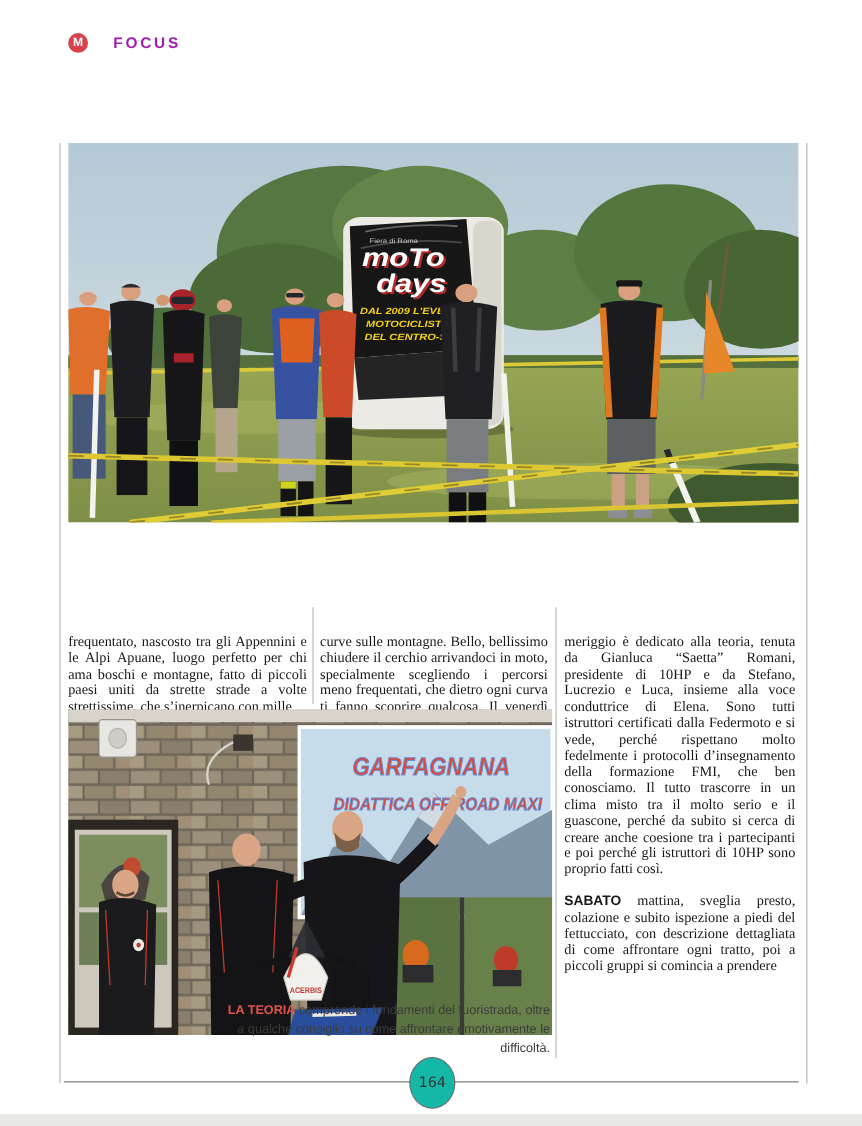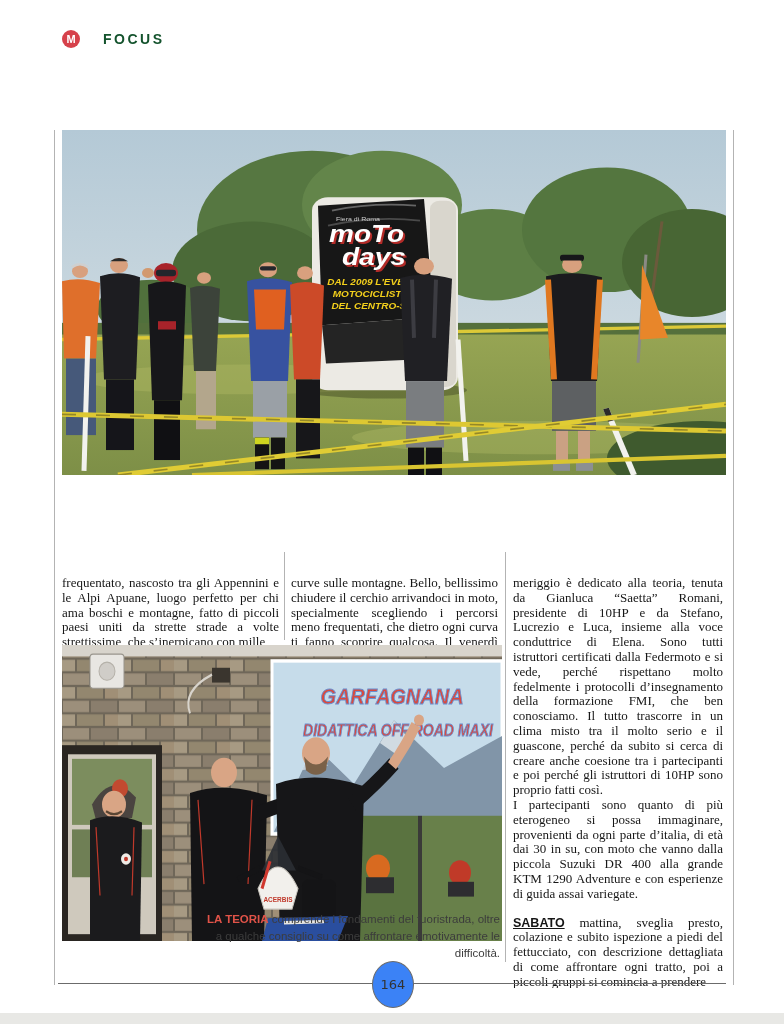--- a/index.html
+++ b/index.html
@@ -4,21 +4,21 @@
 <style>
   html,body{margin:0;padding:0;background:#fff;}
   .page{position:relative;width:784px;height:1024px;background:#ffffff;overflow:hidden;
         font-family:"Liberation Serif",serif;color:#161616;}
   
   .brand-row{position:absolute;left:62px;top:30px;display:flex;align-items:center;gap:8px;}
   .logo-circle{width:18px;height:18px;border-radius:50%;background:#d6414b;color:#fff;
         font-family:"Liberation Sans",sans-serif;font-weight:bold;font-size:11px;
         display:flex;align-items:center;justify-content:center;}
   .brand-name{font-family:"Liberation Sans",sans-serif;font-weight:bold;font-size:14px;
-        letter-spacing:2.5px;color:#14532d;padding-left:15px;}
+        letter-spacing:2.5px;color:#a21caf;padding-left:15px;}
   .page-title{position:absolute;left:87px;top:58px;margin:0;
         font-family:"Liberation Sans",sans-serif;font-weight:bold;font-size:15px;
         letter-spacing:5.5px;color:#e2726c;}
   
   .vrule{position:absolute;width:1px;background:#b3b3b3;}
   .vrule.left{left:54px;top:130px;height:855px;}
   .vrule.right{left:733px;top:130px;height:855px;}
   .vrule.sep1{left:284px;top:552px;height:88px;}
   .vrule.sep2{left:505px;top:552px;height:410px;}
   
@@ -26,29 +26,29 @@
   .photo2{position:absolute;left:62px;top:645px;width:440px;height:296px;}
   .photo1 svg,.photo2 svg{display:block;width:100%;height:100%;}
   
   .col{position:absolute;top:576px;font-size:13px;line-height:14.8px;text-align:justify;}
   .col p{margin:0;}
   .col1{left:62px;width:217px;}
   .col2{left:291px;width:207px;}
   .col3{left:513px;width:210px;height:412px;overflow:hidden;}
   .col3 .p2{margin-top:0;}
   .col3 .p3{margin-top:14px;}
-  .lead-bold{font-family:"Liberation Sans",sans-serif;font-weight:bold;font-size:12.5px;text-decoration:underline;}
+  .lead-bold{font-family:"Liberation Sans",sans-serif;font-weight:bold;font-size:12.5px;}
   
   .caption{position:absolute;left:202px;top:911px;width:298px;text-align:right;
         font-family:"Liberation Sans",sans-serif;font-size:11.5px;line-height:17px;color:#3c3c3c;}
   .caption .cap-lead{color:#e05348;font-weight:bold;}
   
   .footer-rule{position:absolute;left:58px;top:983px;width:668px;height:1px;background:#6b6b6b;}
   .page-badge{position:absolute;left:372px;top:961px;width:40px;height:45px;border:1px solid #6b6b6b;
-        border-radius:50%;background:#3b82f6;display:flex;align-items:center;justify-content:center;
+        border-radius:50%;background:#14b8a6;display:flex;align-items:center;justify-content:center;
         font-family:"DejaVu Sans",sans-serif;font-size:13px;color:#333;}
   .bottom-strip{position:absolute;left:0;top:1013px;width:784px;height:11px;background:#e8e8e5;}
 </style>
 </head>
 <body>
 
 <div class="page">
 
   <div class="brand-row">
     <span class="logo-circle">M</span>
@@ -207,21 +207,20 @@
   </figure>
 
   <div class="col col1">
     <p>frequentato, nascosto tra gli Appennini e le Alpi Apuane, luogo perfetto per chi ama boschi e montagne, fatto di piccoli paesi uniti da strette strade a volte strettissime, che s’inerpicano con mille</p>
   </div>
   <div class="col col2">
     <p>curve sulle montagne. Bello, bellissimo chiudere il cerchio arrivandoci in moto, specialmente scegliendo i percorsi meno frequentati, che dietro ogni curva ti fanno scoprire qualcosa.  Il venerdì po-</p>
   </div>
   <div class="col col3">
     <p class="p1">meriggio è dedicato alla teoria, tenuta da Gianluca “Saetta” Romani, presidente di 10HP e da Stefano, Lucrezio e Luca, insieme alla voce conduttrice di Elena. Sono tutti istruttori certificati dalla Federmoto e si vede, perché rispettano molto fedelmente i protocolli d’insegnamento della formazione FMI, che ben conosciamo. Il tutto trascorre in un clima misto tra il molto serio e il guascone, perché da subito si cerca di creare anche coesione tra i partecipanti e poi perché gli istruttori di 10HP sono proprio fatti così.</p>
-    <p class="p2">I partecipanti sono quanto di più eterogeneo si possa immaginare, provenienti da ogni parte d’italia, di età dai 30 in su, con moto che vanno dalla piccola Suzuki DR 400 alla grande KTM 1290 Adventure e con esperienze di guida assai variegate.</p>
     <p class="p3"><span class="lead-bold">SABATO</span><span> mattina, sveglia presto, colazione e subito ispezione a piedi del fettucciato, con descrizione dettagliata di come affrontare ogni tratto, poi a piccoli gruppi si comincia a prendere</span></p>
   </div>
 
   <figure class="photo2" style="margin:0">
     <svg viewBox="0 0 440 260" preserveAspectRatio="none">
       <defs>
         <pattern id="bricks" width="56" height="24" patternUnits="userSpaceOnUse">
           <rect width="56" height="24" fill="#6f6759"></rect>
           <rect x="1" y="1" width="26" height="10" fill="#9c8f7b"></rect>
           <rect x="29" y="1" width="26" height="10" fill="#8a7e6d"></rect>

